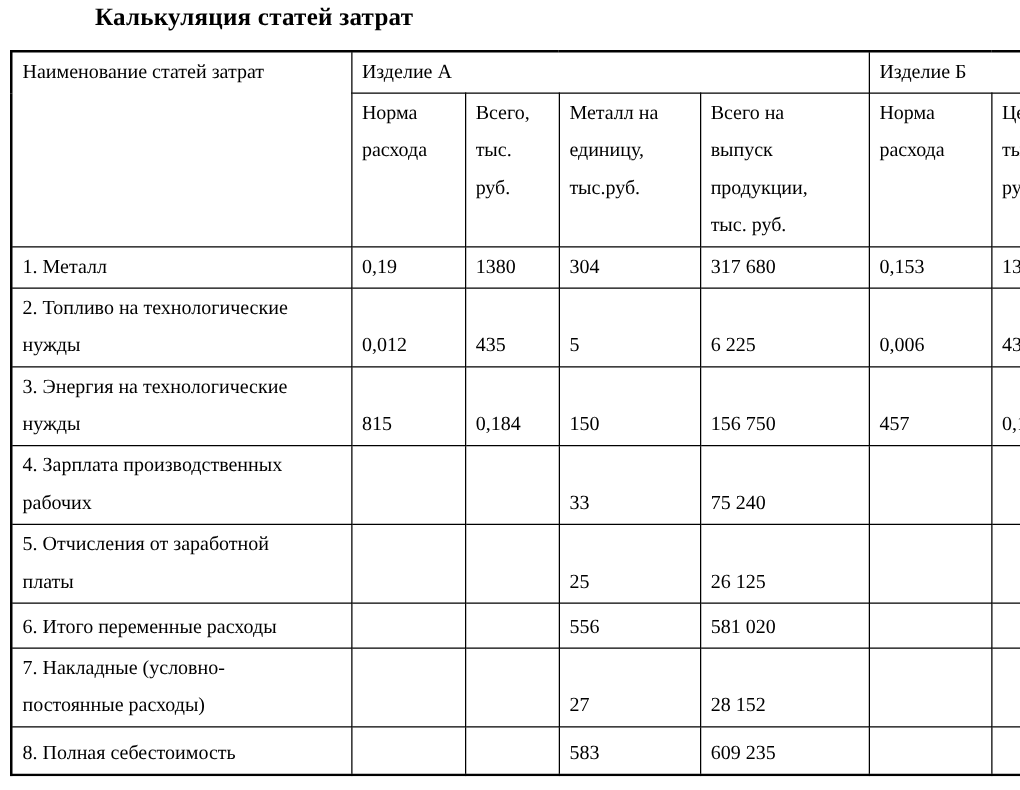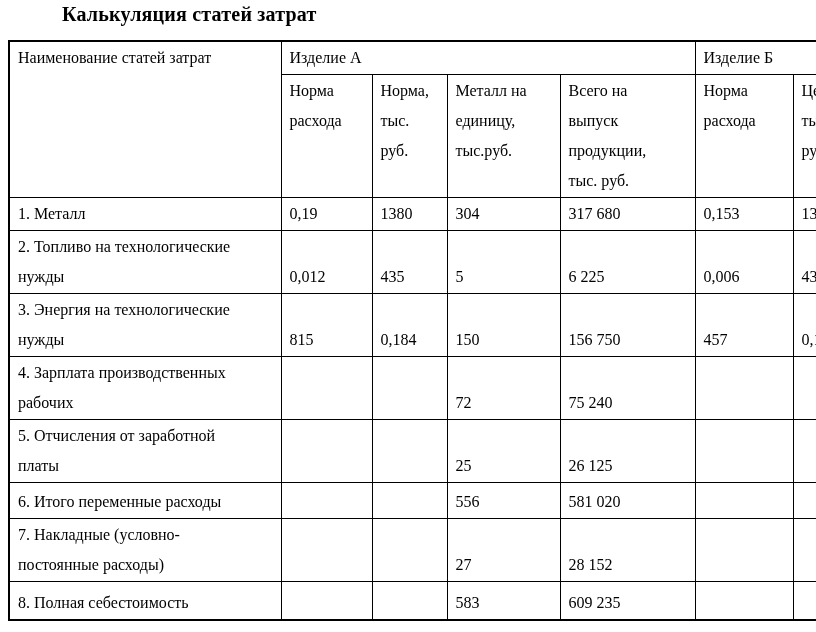--- a/index.html
+++ b/index.html
@@ -11,21 +11,21 @@
     position: relative;
     width: 816px;
     height: 632px;
     background: #ffffff;
     overflow: hidden;
     font-family: "Liberation Serif", "DejaVu Serif", serif;
     color: #000000;
   }
   .doc-title {
     position: absolute;
-    left: 62px;
+    left: 76px;
     top: 3px;
     margin: 0;
     font-size: 20px;
     font-weight: bold;
     letter-spacing: 0.2px;
     white-space: nowrap;
   }
   .table-clip {
     position: absolute;
     left: 8px;
@@ -72,21 +72,21 @@
       </colgroup>
       <tbody>
         <tr style="height:30px">
           <td class="hdr" rowspan="2">Наименование статей затрат</td>
           <td class="hdr" colspan="4">Изделие А</td>
           <td class="hdr" colspan="2">Изделие Б</td>
         </tr>
         <tr style="height:118px">
           <td class="hdr">Норма
 расхода</td>
-          <td class="hdr">Норма,
+          <td class="hdr">Всего,
 тыс.
 руб.</td>
           <td class="hdr">Металл на
 единицу,
 тыс.руб.</td>
           <td class="hdr">Всего на
 выпуск
 продукции,
 тыс. руб.</td>
           <td class="hdr">Норма
@@ -123,21 +123,21 @@
           <td>150</td>
           <td>156 750</td>
           <td>457</td>
           <td>0,184</td>
         </tr>
         <tr style="height:58px">
           <td>4. Зарплата производственных
 рабочих</td>
           <td></td>
           <td></td>
-          <td>72</td>
+          <td>33</td>
           <td>75 240</td>
           <td></td>
           <td></td>
         </tr>
         <tr style="height:59px">
           <td>5. Отчисления от заработной
 платы</td>
           <td></td>
           <td></td>
           <td>25</td>

